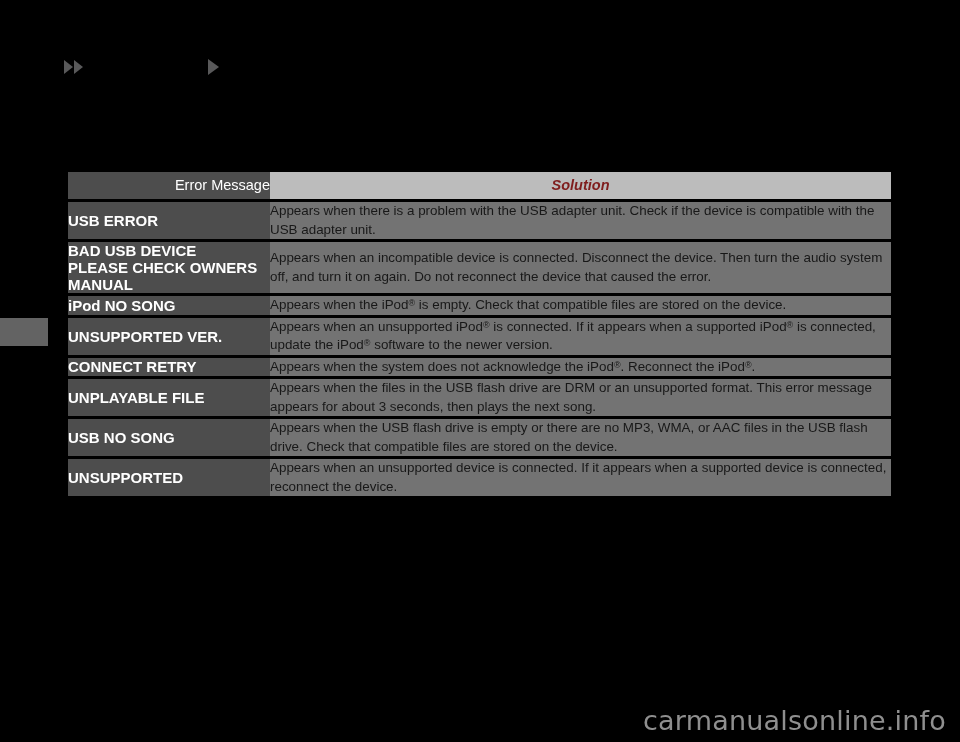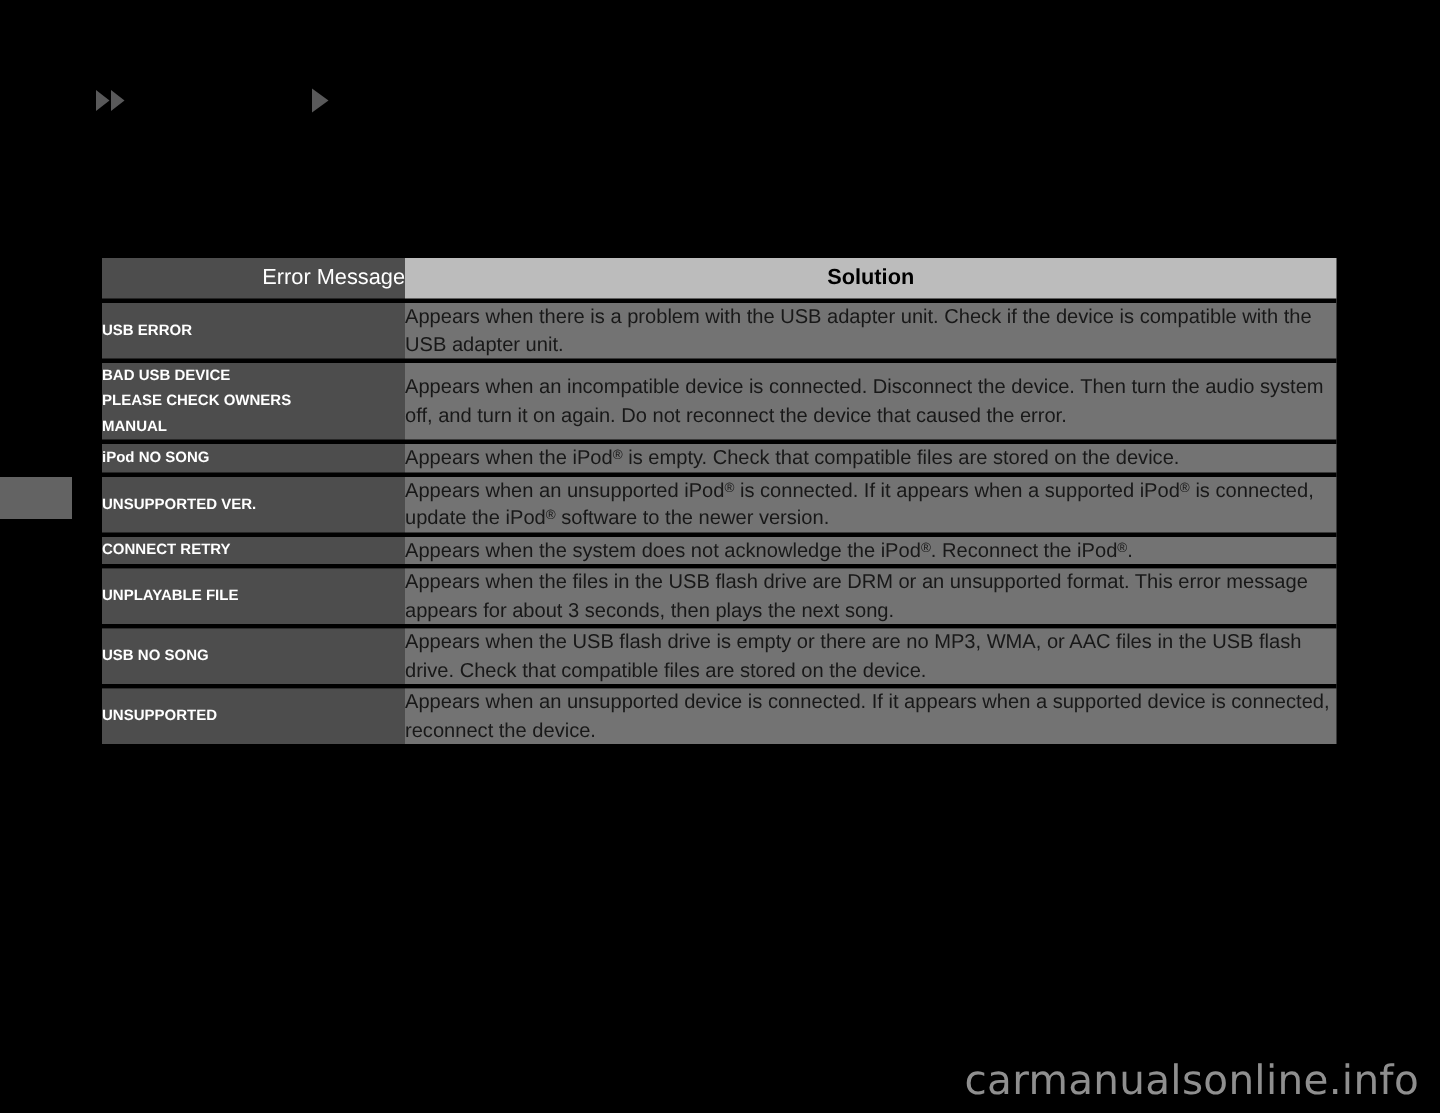--- a/index.html
+++ b/index.html
@@ -90,34 +90,35 @@
     color: #ffffff;
     font-size: 14.5px;
     font-weight: 400;
     text-align: right;
     height: 27px;
     line-height: 27px;
     border-bottom: 3px solid #000000;
   }
   .hdr-sol {
     background: #bcbcbc;
-    color: #000000;
+    color: #7f1d1d;
     font-size: 14.5px;
     font-weight: 700;
     text-align: center;
     height: 27px;
     line-height: 27px;
     border-bottom: 3px solid #000000;
+    font-style: italic;
   }
 
   
   .cell-label {
     background: #4d4d4d;
     color: #ffffff;
-    font-size: 10px;
+    font-size: 15px;
     font-weight: 700;
     padding: 9px 0 9px 10px;
     line-height: 17px;
     border-bottom: 3px solid #000000;
     white-space: pre-line;
   }
   .cell-sol {
     background: #737373;
     color: #181818;
     font-size: 13.4px;

